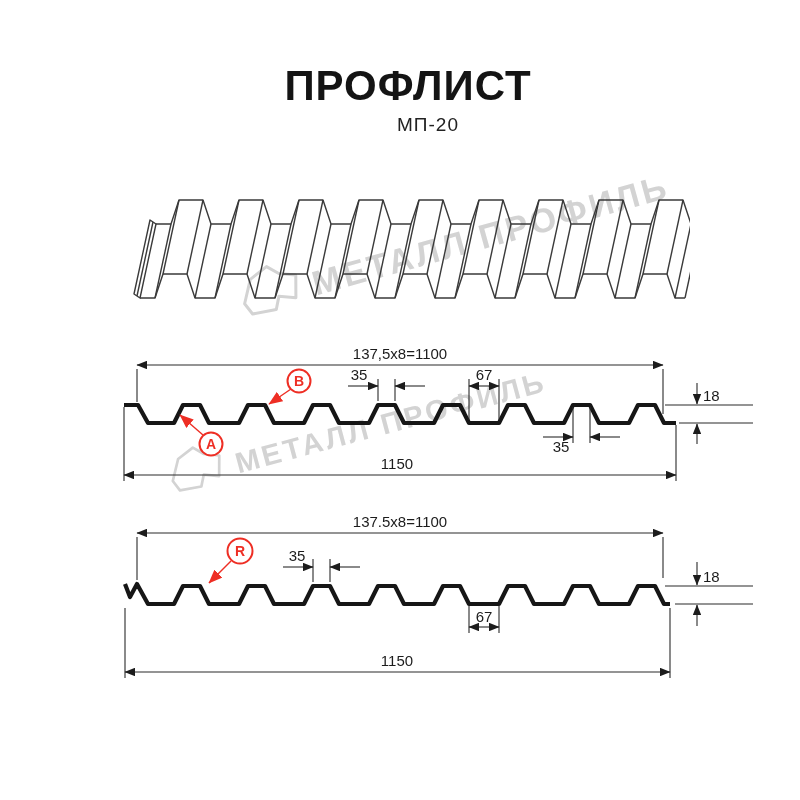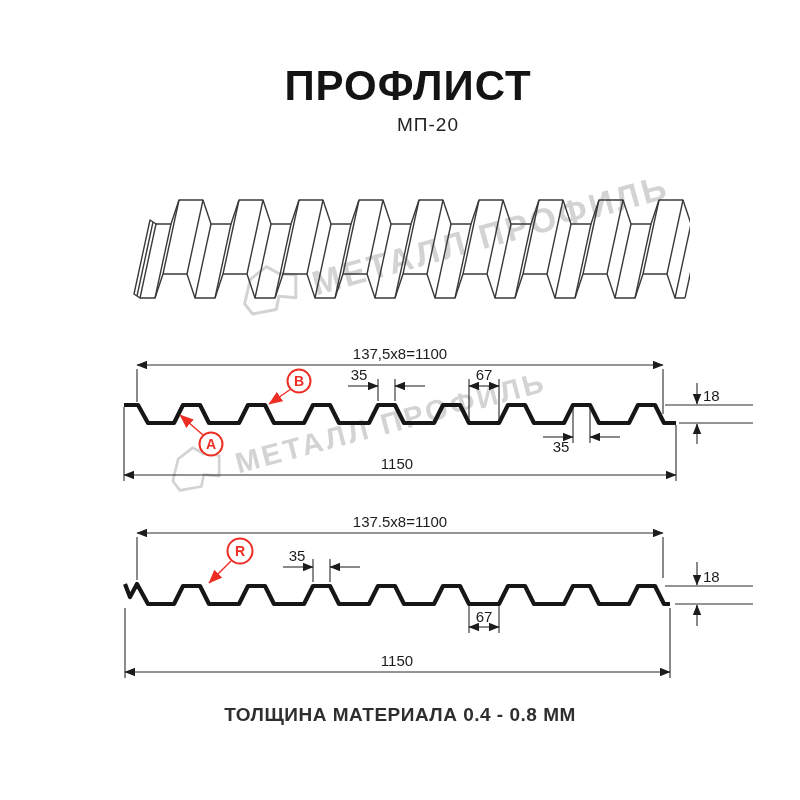--- a/index.html
+++ b/index.html
@@ -194,14 +194,13 @@
     </g>
 
     <g>
       <line class="thin" x1="40" y1="103" x2="40" y2="173"></line>
       <line class="thin" x1="585" y1="103" x2="585" y2="173"></line>
       <line class="thin" x1="40" y1="167" x2="585" y2="167" marker-start="url(#ah2)" marker-end="url(#ah2)"></line>
       <text class="dimtxt" x="312" y="161" text-anchor="middle">1150</text>
     </g>
   </svg>
 
-  <div class="footer-note">ТОЛЩИНА МАТЕРИАЛА 0.4 - 0.8 ММ</div>
 </div>
 
 </body></html>

